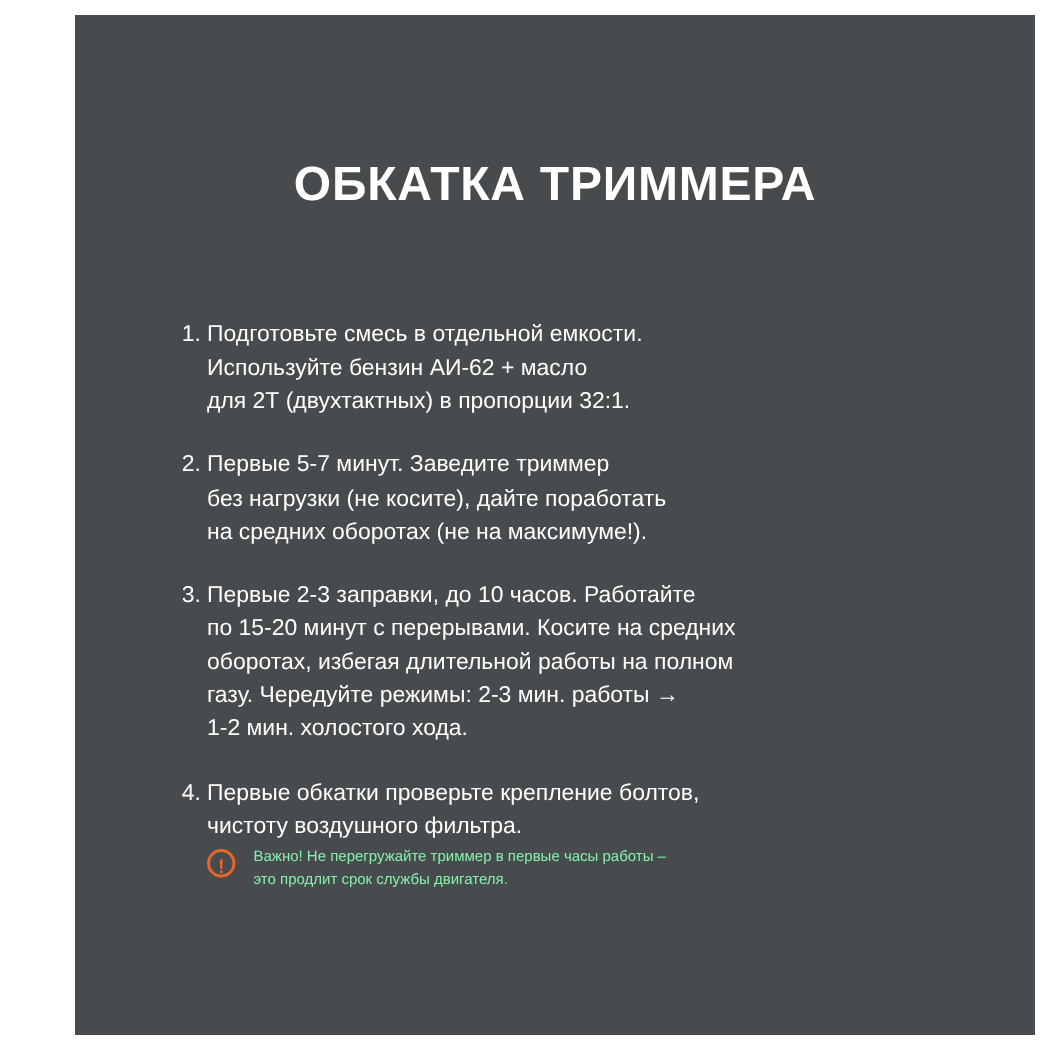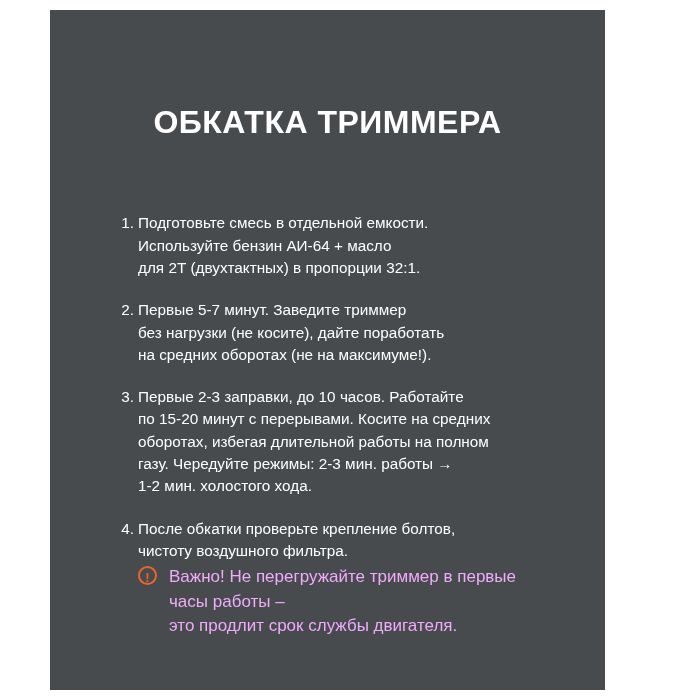--- a/index.html
+++ b/index.html
@@ -16,21 +16,21 @@
   .page {
     position: relative;
     width: 700px;
     height: 700px;
     background: #ffffff;
   }
   .card {
     position: absolute;
     left: 50px;
     top: 10px;
-    width: 555px;
+    width: 640px;
     height: 680px;
     background: #474b4d;
     box-sizing: border-box;
     padding: 0;
   }
   .title {
     color: #ffffff;
     font-size: 32px;
     font-weight: bold;
     letter-spacing: 0.5px;
@@ -81,58 +81,58 @@
     border: 2px solid #e8662a;
     color: #e8662a;
     font-size: 13px;
     font-weight: bold;
     line-height: 19px;
     text-align: center;
     box-sizing: border-box;
     margin-top: 1px;
   }
   .note .note-txt {
-    color: #f0abfc;
-    font-size: 17px;
+    color: #86efac;
+    font-size: 10px;
     line-height: 1.45;
     white-space: pre-line;
   }
 </style>
 </head>
 <body>
 
 <div class="page">
   <div class="card">
 
     <h1 class="title">ОБКАТКА ТРИММЕРА</h1>
 
     <ol class="steps">
       <li class="step">
         <span class="num">1.</span>
         <span class="txt">Подготовьте смесь в отдельной емкости.
-Используйте бензин АИ-64 + масло
+Используйте бензин АИ-62 + масло
 для 2Т (двухтактных) в пропорции 32:1.</span>
       </li>
       <li class="step">
         <span class="num">2.</span>
         <span class="txt">Первые 5-7 минут. Заведите триммер
 без нагрузки (не косите), дайте поработать
 на средних оборотах (не на максимуме!).</span>
       </li>
       <li class="step">
         <span class="num">3.</span>
         <span class="txt">Первые 2-3 заправки, до 10 часов. Работайте
 по 15-20 минут с перерывами. Косите на средних
 оборотах, избегая длительной работы на полном
 газу. Чередуйте режимы: 2-3 мин. работы →
 1-2 мин. холостого хода.</span>
       </li>
       <li class="step">
         <span class="num">4.</span>
-        <span class="txt">После обкатки проверьте крепление болтов,
+        <span class="txt">Первые обкатки проверьте крепление болтов,
 чистоту воздушного фильтра.</span>
       </li>
     </ol>
 
     <div class="note">
       <span class="badge">!</span>
       <span class="note-txt">Важно! Не перегружайте триммер в первые часы работы –
 это продлит срок службы двигателя.</span>
     </div>
 

